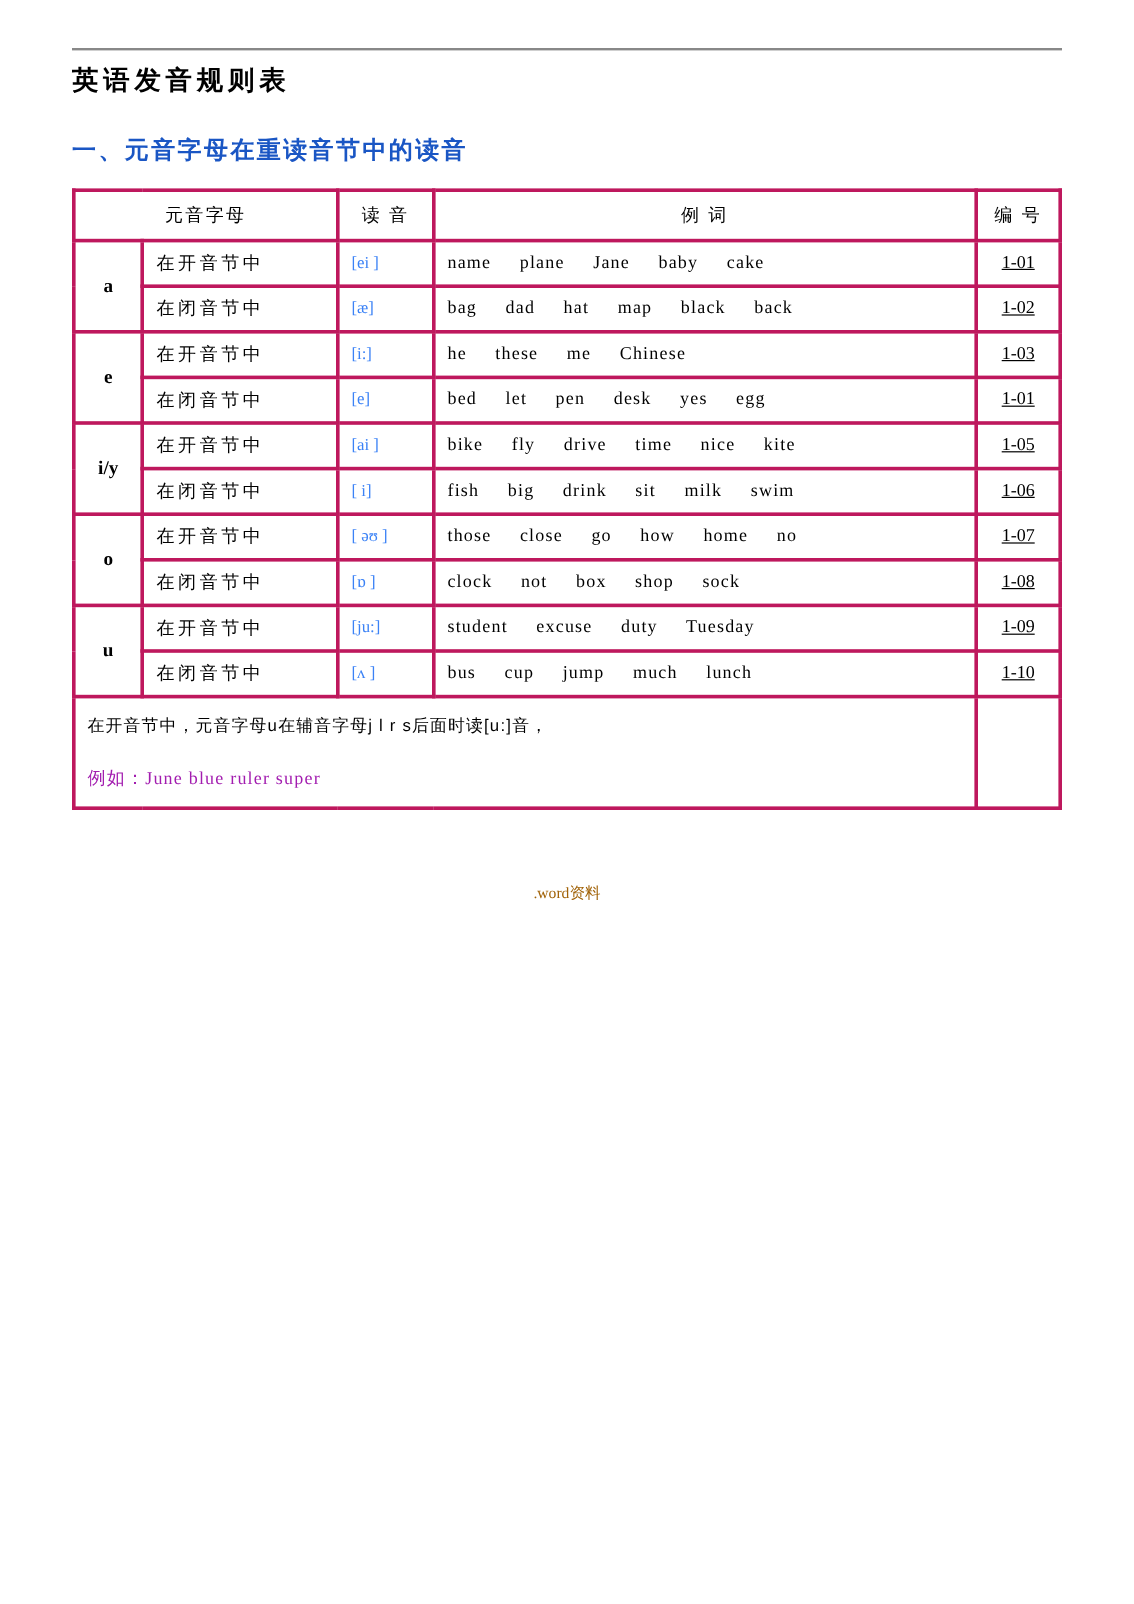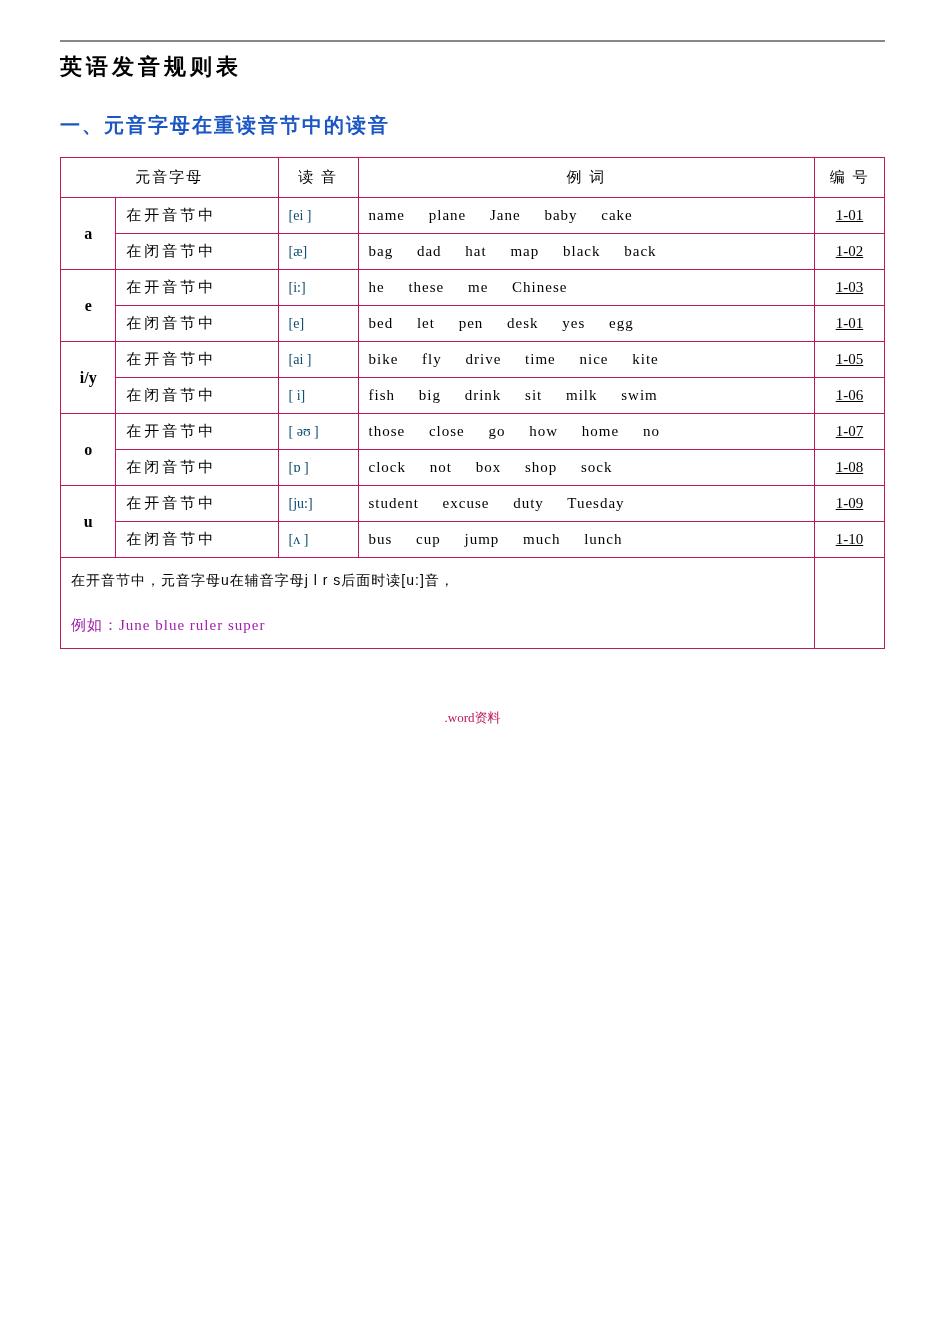--- a/index.html
+++ b/index.html
@@ -36,21 +36,21 @@
 
     .main-table {
       width: 100%;
       border-collapse: collapse;
       border: 1px solid #555;
       margin-bottom: 40px;
     }
 
     .main-table td,
     .main-table th {
-      border: 1px solid #be185d;
+      border: 3px solid #be185d;
       padding: 8px 10px;
       vertical-align: middle;
     }
 
     .header-row th {
       font-weight: normal;
       font-size: 15px;
       color: #000;
       background: #fff;
       padding: 10px 10px;
@@ -86,21 +86,21 @@
 
     .context-cell {
       font-size: 15px;
       color: #000;
       letter-spacing: 1px;
       white-space: nowrap;
     }
 
     .pron-cell {
       font-size: 14px;
-      color: #0c4a6e;
+      color: #3b82f6;
       white-space: nowrap;
     }
 
     .example-cell {
       font-size: 15px;
       color: #000;
       letter-spacing: 1px;
     }
 
     .code-cell {
@@ -124,21 +124,21 @@
       font-size: 15px;
     }
 
     .top-border {
       border-top: 2px solid #888;
       margin-bottom: 10px;
     }
 
     .bottom-footer {
       text-align: center;
-      color: #be185d;
+      color: #a16207;
       font-size: 13px;
       margin-top: 60px;
     }
 
     .zh-spaced {
       letter-spacing: 3px;
     }
 
     
     .zh {

